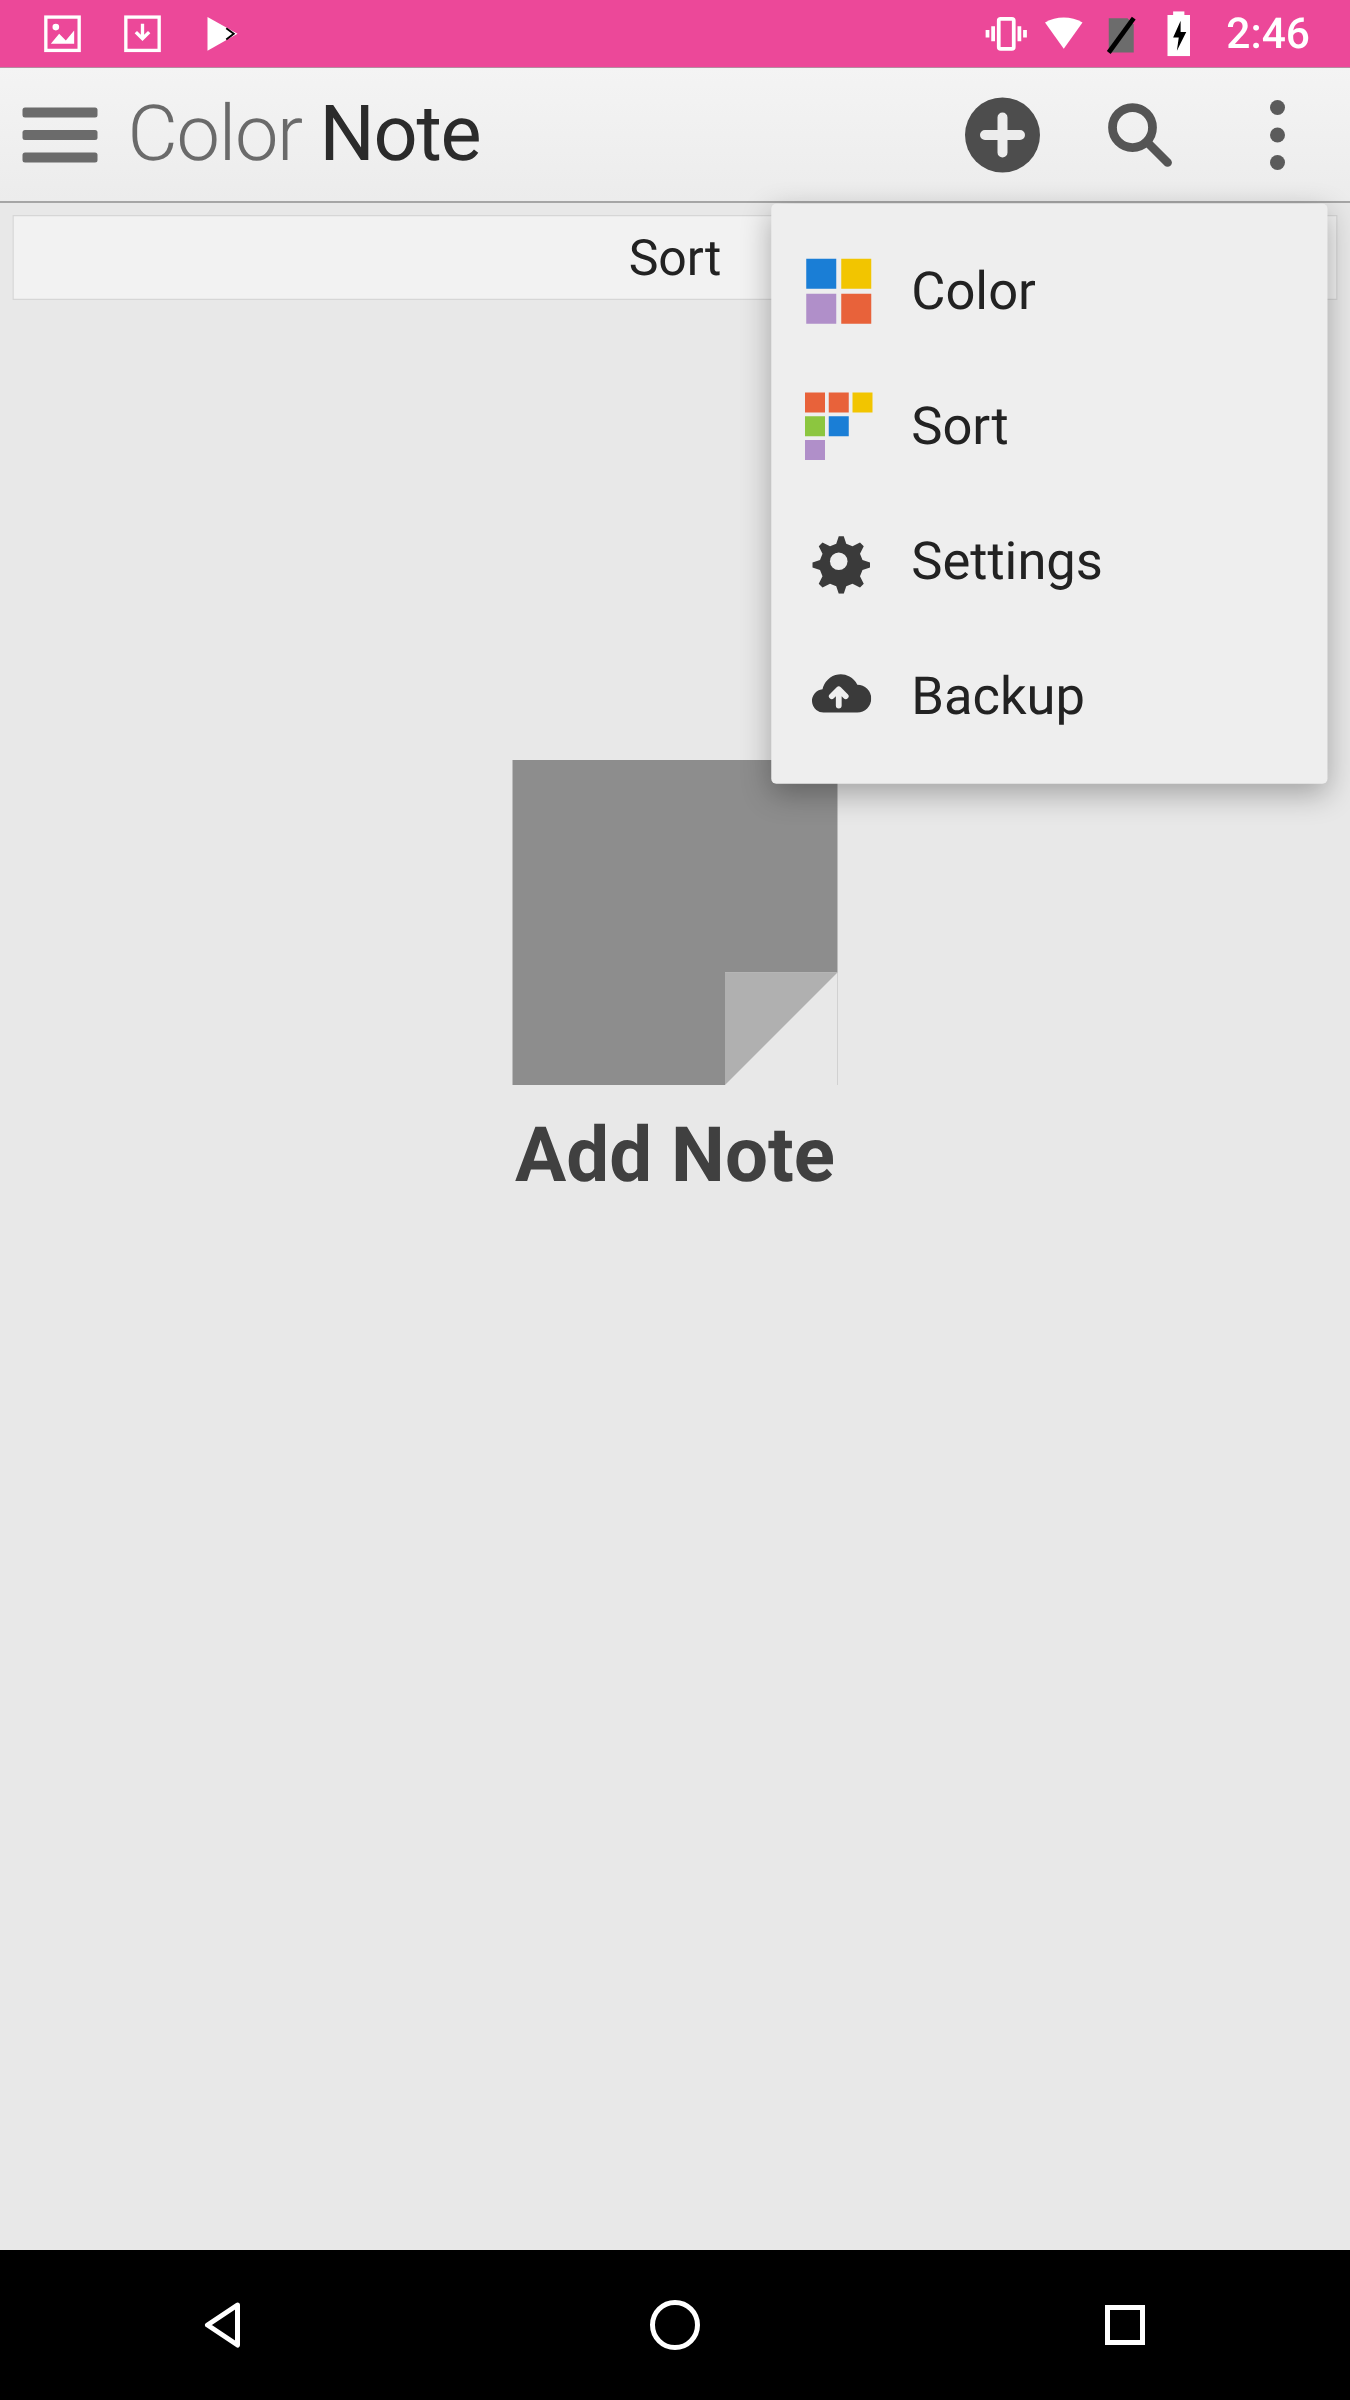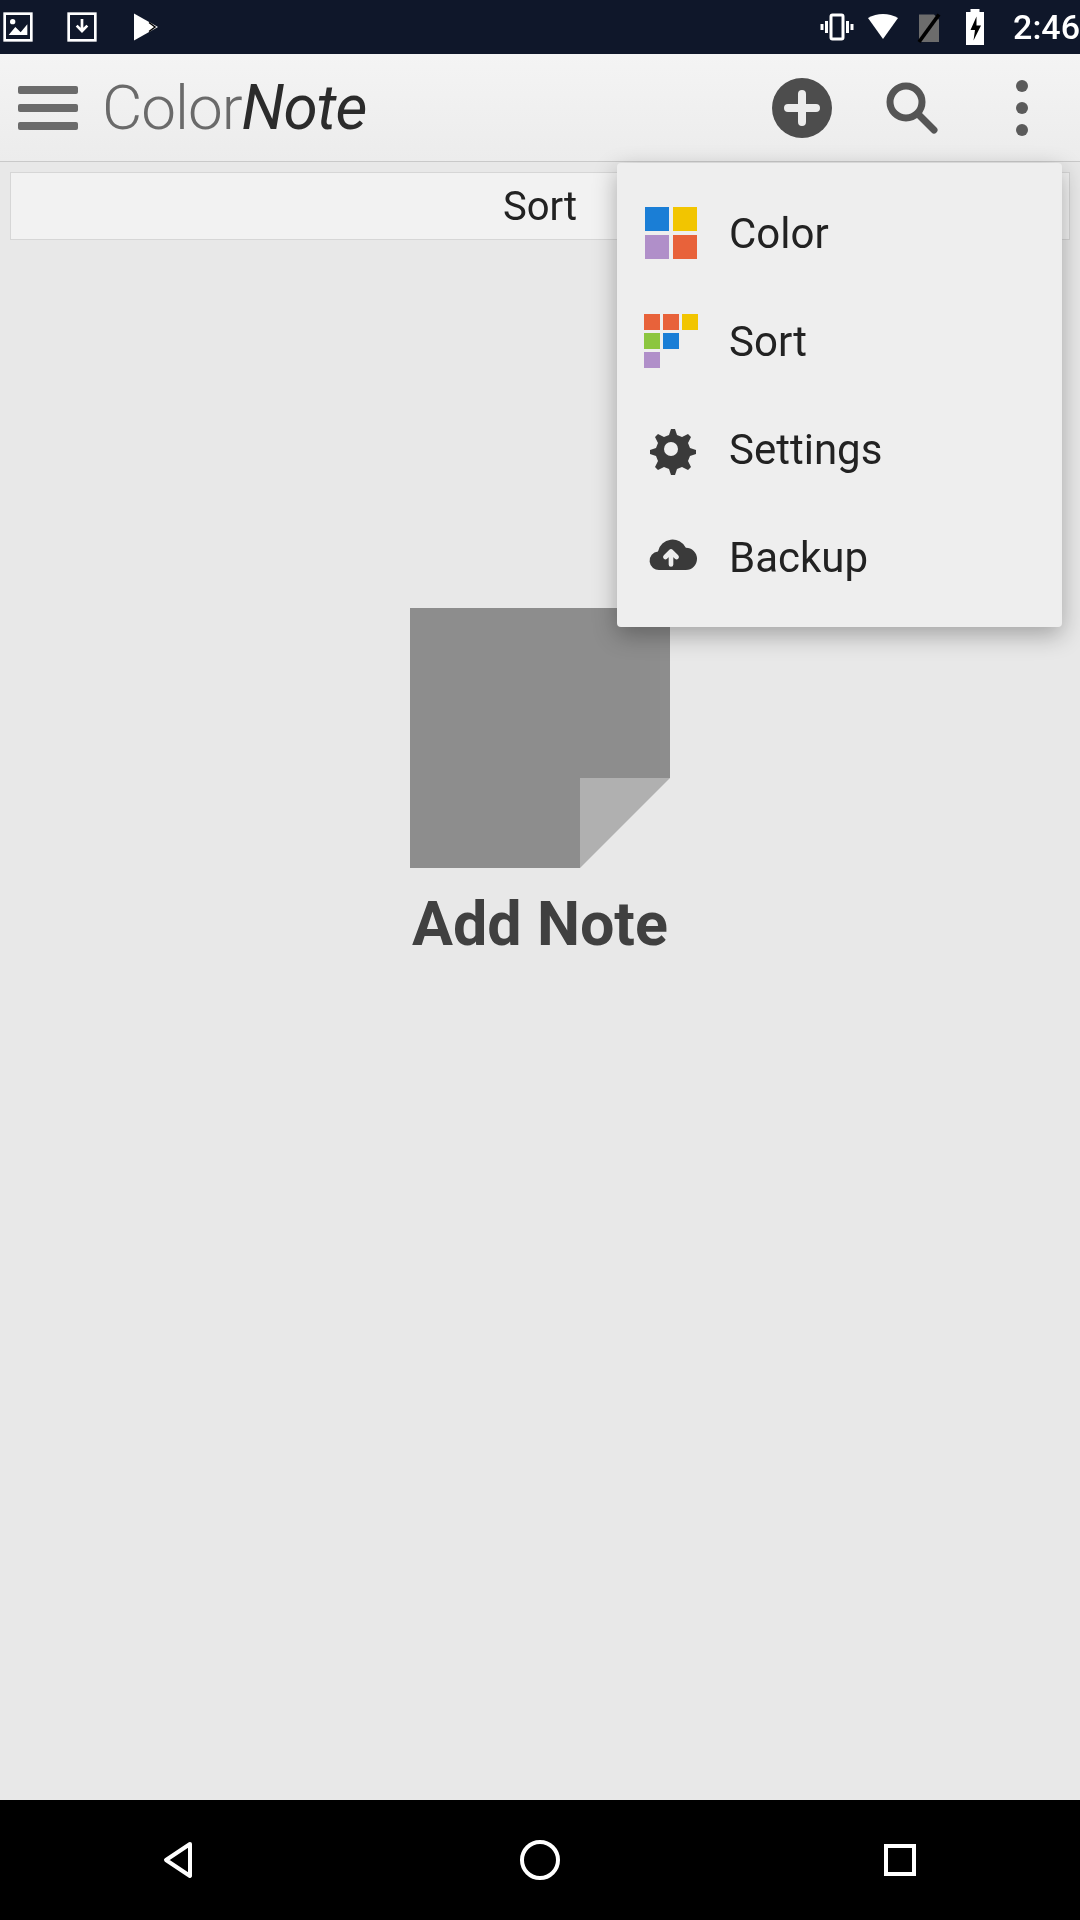--- a/index.html
+++ b/index.html
@@ -2,25 +2,25 @@
 <html><head>
 <meta charset="utf-8">
 <style>
   * { margin: 0; padding: 0; box-sizing: border-box; }
   html, body { width: 1080px; height: 1920px; overflow: hidden; font-family: Roboto, Arial, sans-serif; }
   body { background: #000; display: flex; flex-direction: column; }
 
   
   .status-bar {
     height: 54px;
-    background: #0f172a;
+    background: #ec4899;
     color: #fff;
     display: flex;
     align-items: center;
-    padding: 0 0;
+    padding: 0 32px;
   }
   .status-left { display: flex; gap: 28px; align-items: center; }
   .status-right { margin-left: auto; display: flex; gap: 10px; align-items: center; }
   .status-time { font-size: 34px; font-weight: 500; margin-left: 10px; }
   .status-icon { width: 36px; height: 36px; display: flex; align-items: center; justify-content: center; }
 
   
   .app-bar {
     height: 108px;
     background: linear-gradient(#f4f4f4, #ececec);
@@ -34,21 +34,21 @@
   .hamburger span { display:block; height:8px; background:#6b6b6b; border-radius:2px; }
   .app-title {
     font-size: 62px;
     font-weight: 300;
     letter-spacing: -1px;
     color: #5a5a5a;
     display: flex;
     align-items: baseline;
   }
   .app-title .color { color:#6a6a6a; font-weight:300; }
-  .app-title .note { color:#2b2b2b; font-weight:400; margin-left:0;font-style:italic; }
+  .app-title .note { color:#2b2b2b; font-weight:400; margin-left:14px; }
   .action-btn { width: 80px; height: 80px; display:flex; align-items:center; justify-content:center; }
   .plus-btn svg circle { fill:#4d4d4d; }
   .plus-btn svg path { stroke:#ececec; stroke-width:8; stroke-linecap:round; }
   .overflow-btn { display:flex; flex-direction:column; gap:10px; align-items:center; justify-content:center; }
   .overflow-btn span { width:12px; height:12px; background:#5b5b5b; border-radius:50%; }
 
   
   .content {
     flex: 1;
     background: #e8e8e8;

